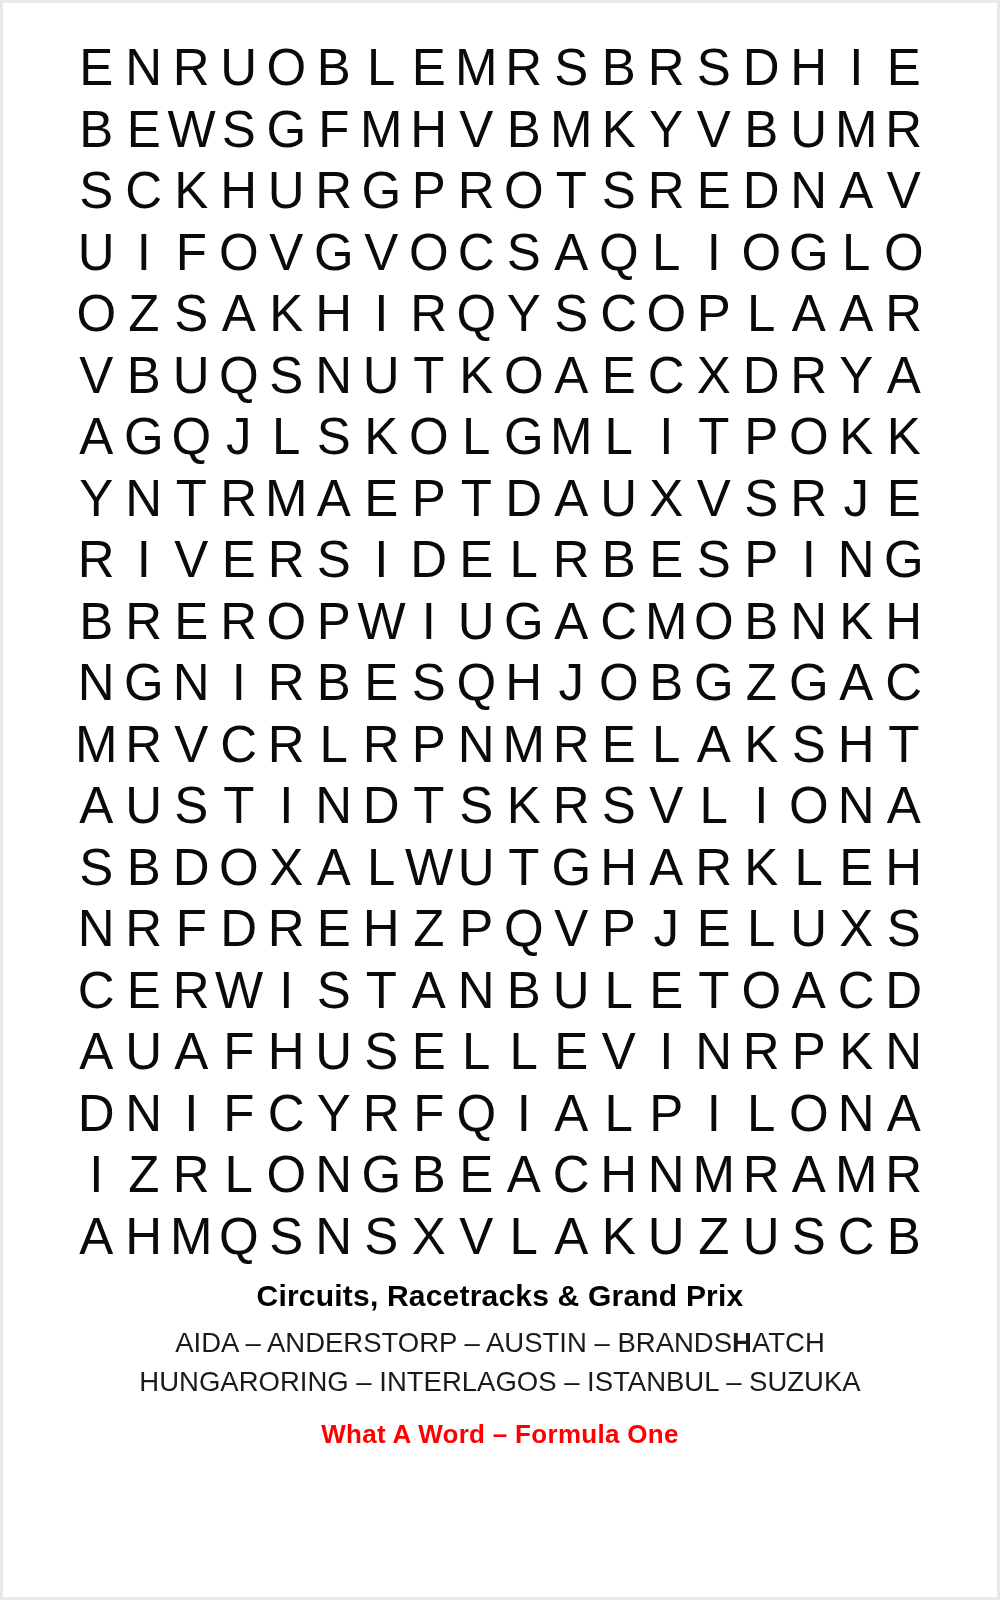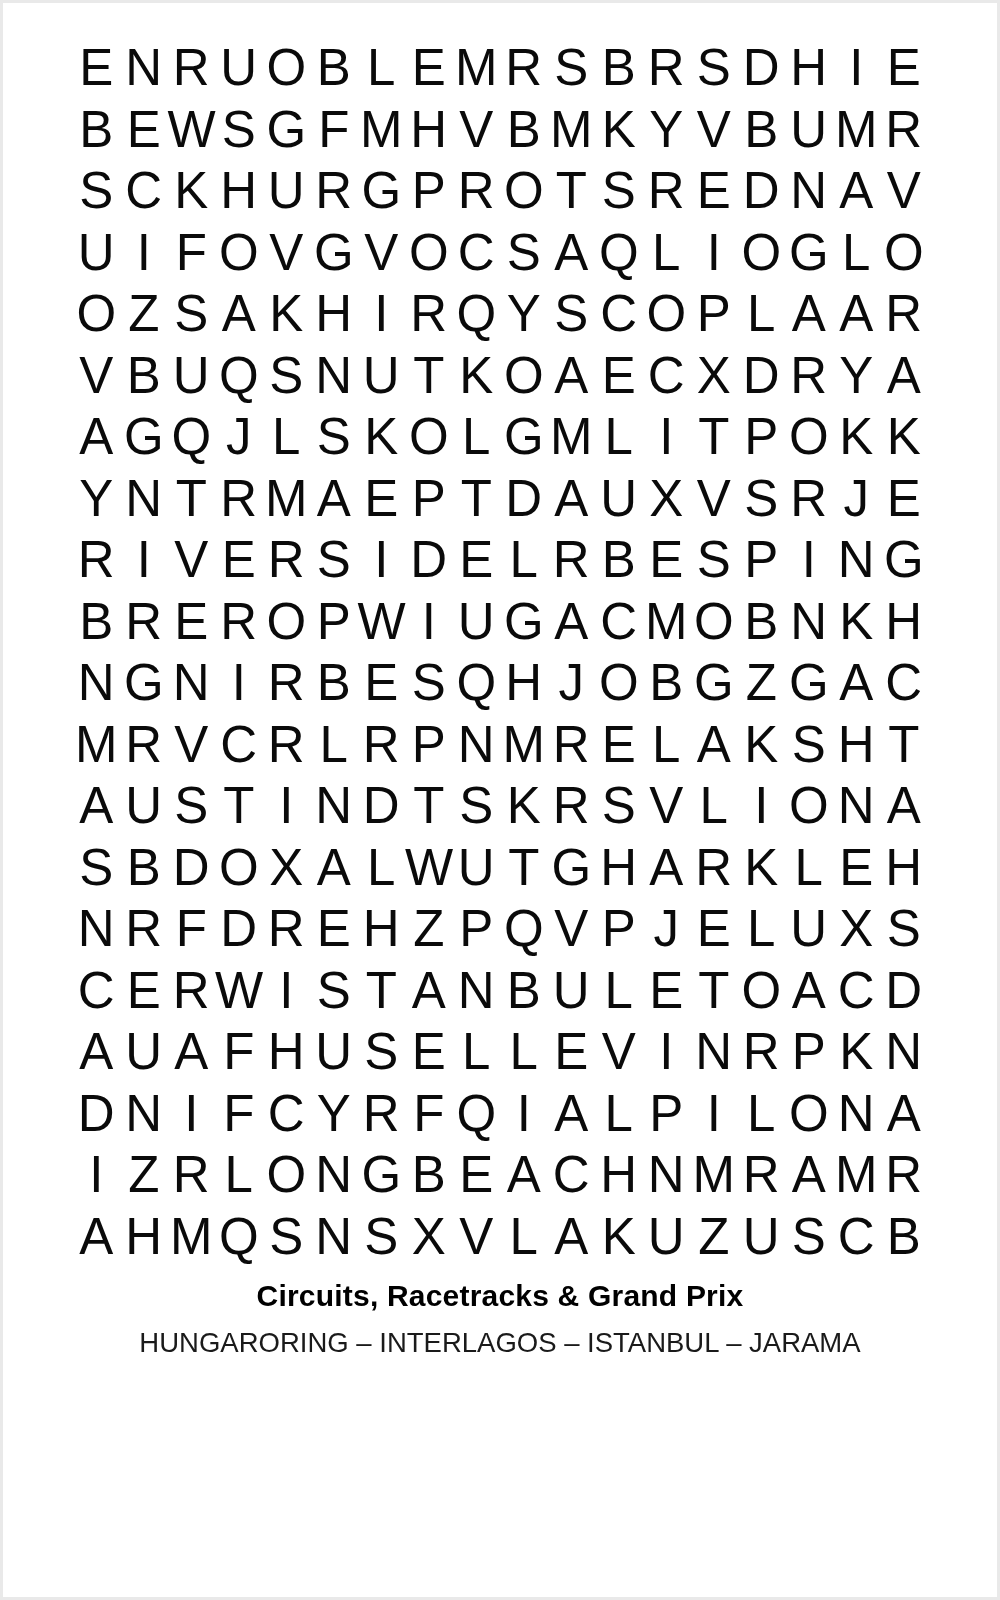--- a/index.html
+++ b/index.html
@@ -111,18 +111,20 @@
         <div class="grid-row"><span class="cell">C</span><span class="cell">E</span><span class="cell">R</span><span class="cell">W</span><span class="cell">I</span><span class="cell">S</span><span class="cell">T</span><span class="cell">A</span><span class="cell">N</span><span class="cell">B</span><span class="cell">U</span><span class="cell">L</span><span class="cell">E</span><span class="cell">T</span><span class="cell">O</span><span class="cell">A</span><span class="cell">C</span><span class="cell">D</span></div>
         <div class="grid-row"><span class="cell">A</span><span class="cell">U</span><span class="cell">A</span><span class="cell">F</span><span class="cell">H</span><span class="cell">U</span><span class="cell">S</span><span class="cell">E</span><span class="cell">L</span><span class="cell">L</span><span class="cell">E</span><span class="cell">V</span><span class="cell">I</span><span class="cell">N</span><span class="cell">R</span><span class="cell">P</span><span class="cell">K</span><span class="cell">N</span></div>
         <div class="grid-row"><span class="cell">D</span><span class="cell">N</span><span class="cell">I</span><span class="cell">F</span><span class="cell">C</span><span class="cell">Y</span><span class="cell">R</span><span class="cell">F</span><span class="cell">Q</span><span class="cell">I</span><span class="cell">A</span><span class="cell">L</span><span class="cell">P</span><span class="cell">I</span><span class="cell">L</span><span class="cell">O</span><span class="cell">N</span><span class="cell">A</span></div>
         <div class="grid-row"><span class="cell">I</span><span class="cell">Z</span><span class="cell">R</span><span class="cell">L</span><span class="cell">O</span><span class="cell">N</span><span class="cell">G</span><span class="cell">B</span><span class="cell">E</span><span class="cell">A</span><span class="cell">C</span><span class="cell">H</span><span class="cell">N</span><span class="cell">M</span><span class="cell">R</span><span class="cell">A</span><span class="cell">M</span><span class="cell">R</span></div>
         <div class="grid-row"><span class="cell">A</span><span class="cell">H</span><span class="cell">M</span><span class="cell">Q</span><span class="cell">S</span><span class="cell">N</span><span class="cell">S</span><span class="cell">X</span><span class="cell">V</span><span class="cell">L</span><span class="cell">A</span><span class="cell">K</span><span class="cell">U</span><span class="cell">Z</span><span class="cell">U</span><span class="cell">S</span><span class="cell">C</span><span class="cell">B</span></div>
       </div>
 
     <div class="puzzle-title">Circuits, Racetracks &amp; Grand Prix</div>
 
     <div class="wordlist" id="wordlist">
-        <div class="wl-line">HUNGARORING – INTERLAGOS – ISTANBUL – JARAMA</div>
+        <div class="wl-line">AIDA – ANDERSTORP – AUSTIN – BRANDS<b>H</b>ATCH</div>
+        <div class="wl-line">HUNGARORING – INTERLAGOS – ISTANBUL – SUZUKA</div>
       </div>
 
+    <div class="footer">What A Word – Formula One</div>
 
   </div>
 </div>
 
 </body></html>

